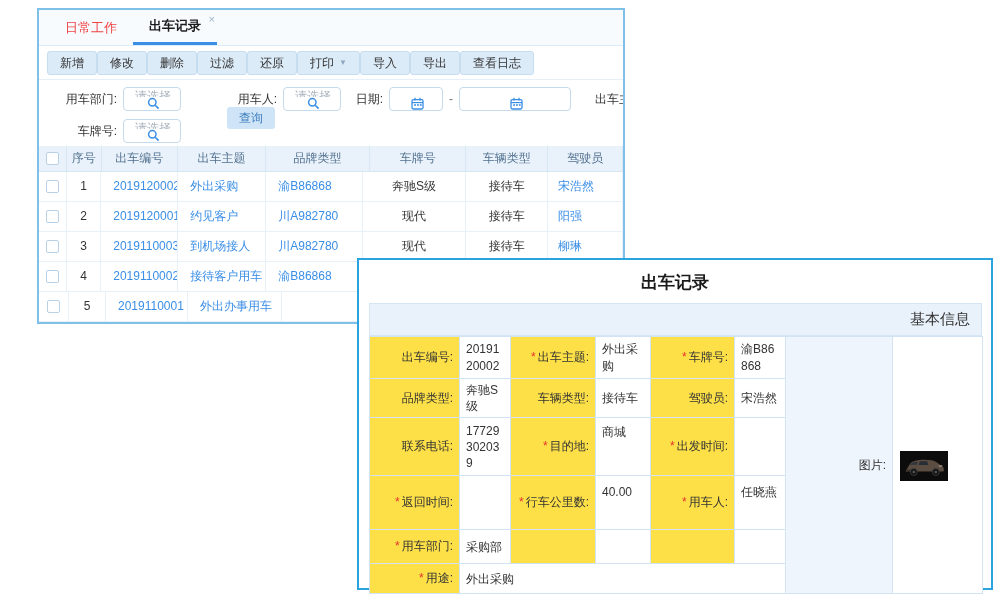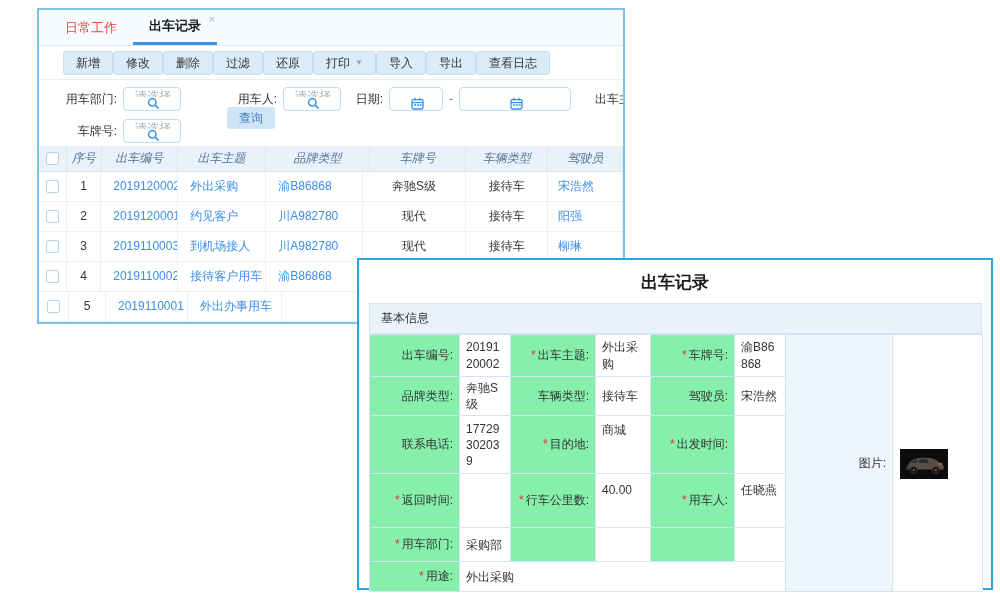--- a/index.html
+++ b/index.html
@@ -6,61 +6,61 @@
     font-family:"Liberation Sans","DejaVu Sans",sans-serif;}
   *{box-sizing:border-box;}
 
   
   .bg-window{position:absolute;left:37px;top:8px;width:588px;height:316px;background:#fff;
     border:2px solid #7fc0e8;overflow:hidden;}
   .tabbar{height:36px;background:#f7fbfe;border-bottom:1px solid #dcebf7;display:flex;align-items:stretch;padding-left:10px;}
   .tab{position:relative;padding:0 16px;font-size:13px;color:#ef4444;display:flex;align-items:center;cursor:pointer;}
   .tab.active{color:#1b1b1b;font-weight:bold;border-bottom:3px solid #3a8ee6;}
   .tab .close{position:absolute;top:4px;right:2px;font-size:11px;color:#9fb3c8;font-weight:normal;line-height:1;}
-  .toolbar{height:34px;display:flex;align-items:center;padding:0 24px;border-bottom:1px solid #e6eff8;}
+  .toolbar{height:34px;display:flex;align-items:center;padding:0 8px;border-bottom:1px solid #e6eff8;}
   .tbtn{background:#dcebf8;border:1px solid #c6dcef;border-radius:3px;color:#333;font-size:12px;
     padding:5px 12px;line-height:1;cursor:pointer;display:flex;align-items:center;gap:5px;font-family:inherit;}
   .tbtn .caret{font-size:8px;color:#8fa9c2;}
   .filters{position:relative;height:66px;font-size:12px;color:#333;}
   .f-label{position:absolute;height:26px;line-height:26px;text-align:right;color:#333;}
   .sel-input,.date-input{position:absolute;height:24px;border:1px solid #c5daeb;border-radius:4px;background:#fff;
     display:flex;align-items:center;padding:0 4px 0 6px;flex-direction:column;}
   .sel-input .ph{flex:1;color:#aab4bd;font-size:12px;white-space:nowrap;overflow:hidden;}
   .dash{position:absolute;color:#777;height:26px;line-height:26px;}
   .search-btn{position:absolute;background:#cfe5f7;border:none;border-radius:3px;color:#3a7bbf;
     font-size:12px;padding:5px 12px;line-height:1;cursor:pointer;font-family:inherit;}
   .clipped-label{position:absolute;white-space:nowrap;height:26px;line-height:26px;color:#333;}
 
   
   .grid{font-size:12px;color:#333;}
   .g-head,.g-row{display:flex;align-items:stretch;}
   .g-head{background:#e9f2fb;height:26px;line-height:25px;color:#53718f;}
-  .g-head .c{border-right:1px solid #d7e6f3;border-bottom:1px solid #d7e6f3;text-align:center;overflow:hidden;white-space:nowrap;font-style:italic;}
+  .g-head .c{border-right:1px solid #d7e6f3;border-bottom:1px solid #d7e6f3;text-align:center;overflow:hidden;white-space:nowrap;}
   .g-row{height:30px;line-height:29px;background:#fff;}
   .g-row .c{border-right:1px solid #e9f1f8;border-bottom:1px solid #e9f1f8;overflow:hidden;white-space:nowrap;}
   .c.cb-col{width:30px;display:flex;align-items:center;justify-content:center;}
   .c.no{width:37px;text-align:center;}
   .c.code{width:82px;padding-left:12px;}
   .c.subject{width:94px;padding-left:12px;}
   .c.plate{width:103px;padding-left:12px;}
   .c.brand{width:112px;text-align:center;}
   .c.vtype{width:88px;text-align:center;}
   .c.driver{width:80px;padding-left:10px;}
   .link{color:#3a8ee6;cursor:pointer;}
   .cb{width:13px;height:13px;border:1px solid #b9d1e6;border-radius:2px;background:#fff;cursor:pointer;}
 
   
   .fg-window{position:absolute;left:357px;top:258px;width:636px;height:332px;background:#fff;
     border:2px solid #29a4de;z-index:10;}
   .d-title{margin-top:11px;text-align:center;font-size:17px;font-weight:bold;color:#1a1a1a;}
   .section-bar{margin:9px 9px 0 10px;background:#e9f2fb;border:1px solid #d5e5f3;
-    font-size:12px;color:#333;padding:6px 11px;}
+    font-size:15px;color:#333;padding:6px 11px;text-align:right;}
   table.form{border-collapse:collapse;table-layout:fixed;width:613px;margin-left:10px;font-size:12px;color:#333;}
   table.form td{border:1px solid #d2e4f3;padding:3px 6px;vertical-align:middle;}
-  td.lbl{background:#86efac;text-align:right;white-space:nowrap;overflow:hidden;}
+  td.lbl{background:#fde047;text-align:right;white-space:nowrap;overflow:hidden;}
   td.val{background:#fff;text-align:left;word-break:break-all;line-height:1.35;}
   .req{color:#e63030;margin-right:2px;}
   td.pic-lbl{background:#eef5fc;text-align:right;vertical-align:middle;}
   td.pic-val{background:#fff;vertical-align:top;padding:3px;}
   .car-thumb{width:48px;height:30px;display:block;margin:1px 0 0 1px;}
 
   .mag-icon,.cal-icon{display:block;cursor:pointer;flex:none;}
 </style>
 </head>
 <body>

